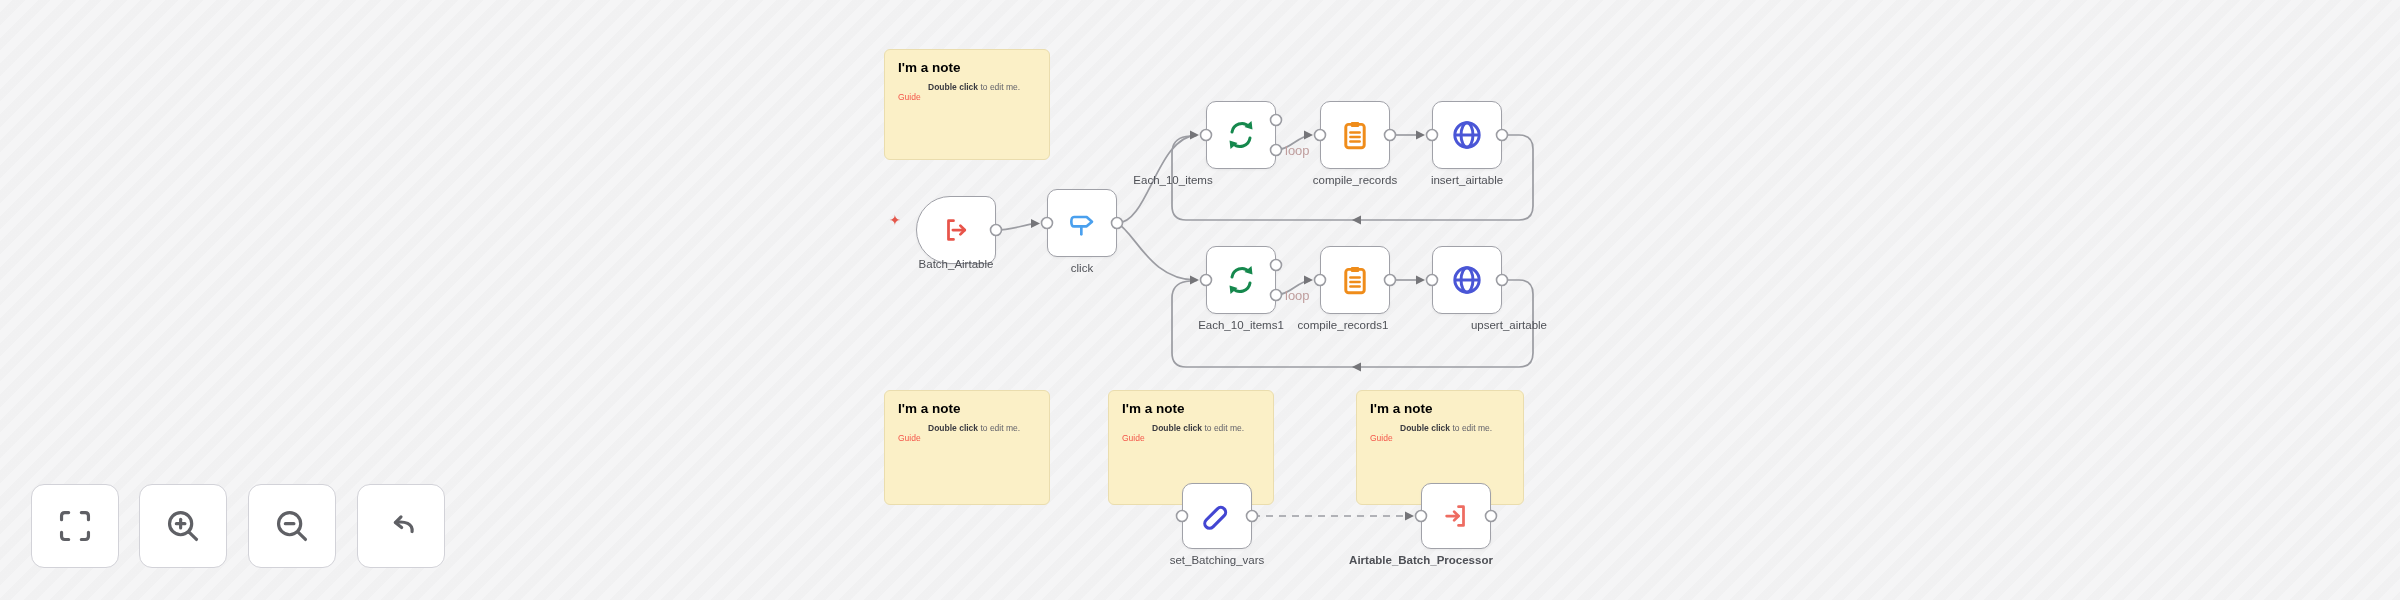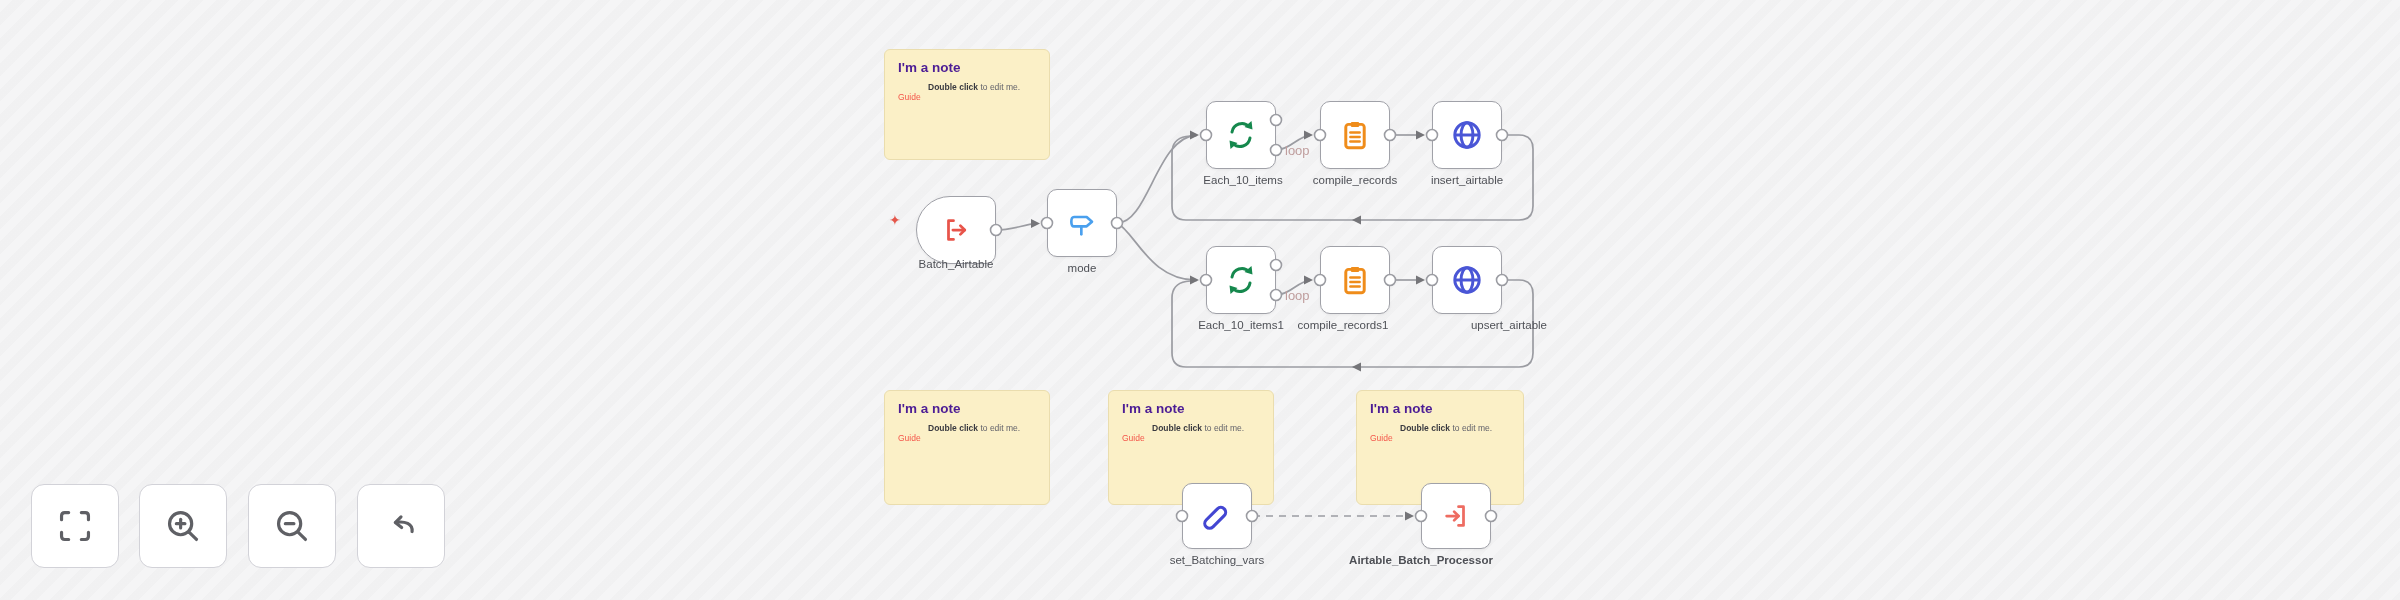--- a/index.html
+++ b/index.html
@@ -4,21 +4,21 @@
 <style>
   html,body{margin:0;padding:0;background:#ececee;}
   .canvas{position:relative;width:2400px;height:600px;overflow:hidden;
     background-color:#f5f5f6;
     background-image:repeating-linear-gradient(135deg, rgba(255,255,255,0) 0px, rgba(255,255,255,0) 9px, rgba(0,0,0,0.016) 9px, rgba(0,0,0,0.016) 18px);
     font-family:"Liberation Sans", sans-serif;}
   .layer{position:absolute;left:0;top:0;z-index:2;}
   .layer.ports{z-index:4;pointer-events:none;}
   .note{position:absolute;background:#fbf0c7;border:1px solid #eaddae;border-radius:6px;
     padding:10px 13px;box-sizing:border-box;z-index:1;}
-  .note-title{font-size:13.5px;font-weight:700;color:#4c1d95;margin:0 0 7px 0;}
+  .note-title{font-size:13.5px;font-weight:700;color:#000000;margin:0 0 7px 0;}
   .note-body{font-size:8.5px;color:#62626a;}
   .note-body .bd{font-weight:700;color:#3a3a40;padding-left:30px;}
   .note-link{color:#f4564a;cursor:pointer;}
   .node{position:absolute;background:#fff;border:1.8px solid #a0a1a8;border-radius:10px;
     box-shadow:0 1px 3px rgba(0,0,0,.05);display:flex;align-items:center;justify-content:center;
     z-index:3;box-sizing:border-box;cursor:pointer;}
   .node.trigger{border-radius:34px 10px 10px 34px;}
   .node-label{position:absolute;text-align:center;font-size:11.5px;font-weight:500;color:#4e5056;
     z-index:3;white-space:nowrap;}
   .node-label.wrap{white-space:normal;overflow-wrap:anywhere;line-height:1.2;}
@@ -78,33 +78,33 @@
   <div class="sparkle" style="left:889px;top:212px;">✦</div>
 
   <div class="node" style="left:1047px;top:189px;width:70px;height:68px;">
     <svg width="32" height="32" viewBox="0 0 24 24">
       <g fill="none" stroke="#4aa0ee" stroke-width="2" stroke-linecap="round" stroke-linejoin="round">
         <path d="M6 7.5 H15.5 L19.5 11 L15.5 14.5 H6 Q4 14.5 4 11 Q4 7.5 6 7.5 Z"></path>
         <path d="M11.5 14.5 V20.5"></path>
       </g>
     </svg>
   </div>
-  <div class="node-label" style="left:1002px;top:262px;width:160px;">mode</div>
+  <div class="node-label" style="left:1002px;top:262px;width:160px;">click</div>
 
   <div class="node" style="left:1206px;top:101px;width:70px;height:68px;">
     <svg width="36" height="36" viewBox="0 0 36 36">
       <g fill="none" stroke="#15884d" stroke-width="3" stroke-linecap="round">
         <path d="M9 15 A10 10 0 0 1 26 9.5"></path>
           <path d="M27 21 A10 10 0 0 1 10 26.5"></path>
       </g>
       <polygon points="28.5,4 29.5,12.5 21.5,10" fill="#15884d"></polygon>
       <polygon points="7.5,32 6.5,23.5 14.5,26" fill="#15884d"></polygon>
     </svg>
   </div>
-  <div class="node-label" style="left:1163px;top:174px;width:160px;">Each_10_items</div>
+  <div class="node-label" style="left:1093px;top:174px;width:160px;">Each_10_items</div>
   <div class="wire-label" style="left:1285px;top:143px;">loop</div>
 
   <div class="node" style="left:1320px;top:101px;width:70px;height:68px;">
     <svg width="34" height="34" viewBox="0 0 24 24">
       <rect x="5.5" y="4.5" width="13" height="16.5" rx="2" fill="none" stroke="#ef8c1a" stroke-width="2.1"></rect>
       <rect x="9" y="2.8" width="6" height="3.6" rx="1" fill="#ef8c1a"></rect>
       <g stroke="#ef8c1a" stroke-width="1.7" stroke-linecap="round">
         <path d="M8.7 10.2 H15.3"></path>
           <path d="M8.7 13.4 H15.3"></path>
           <path d="M8.7 16.6 H15.3"></path>

